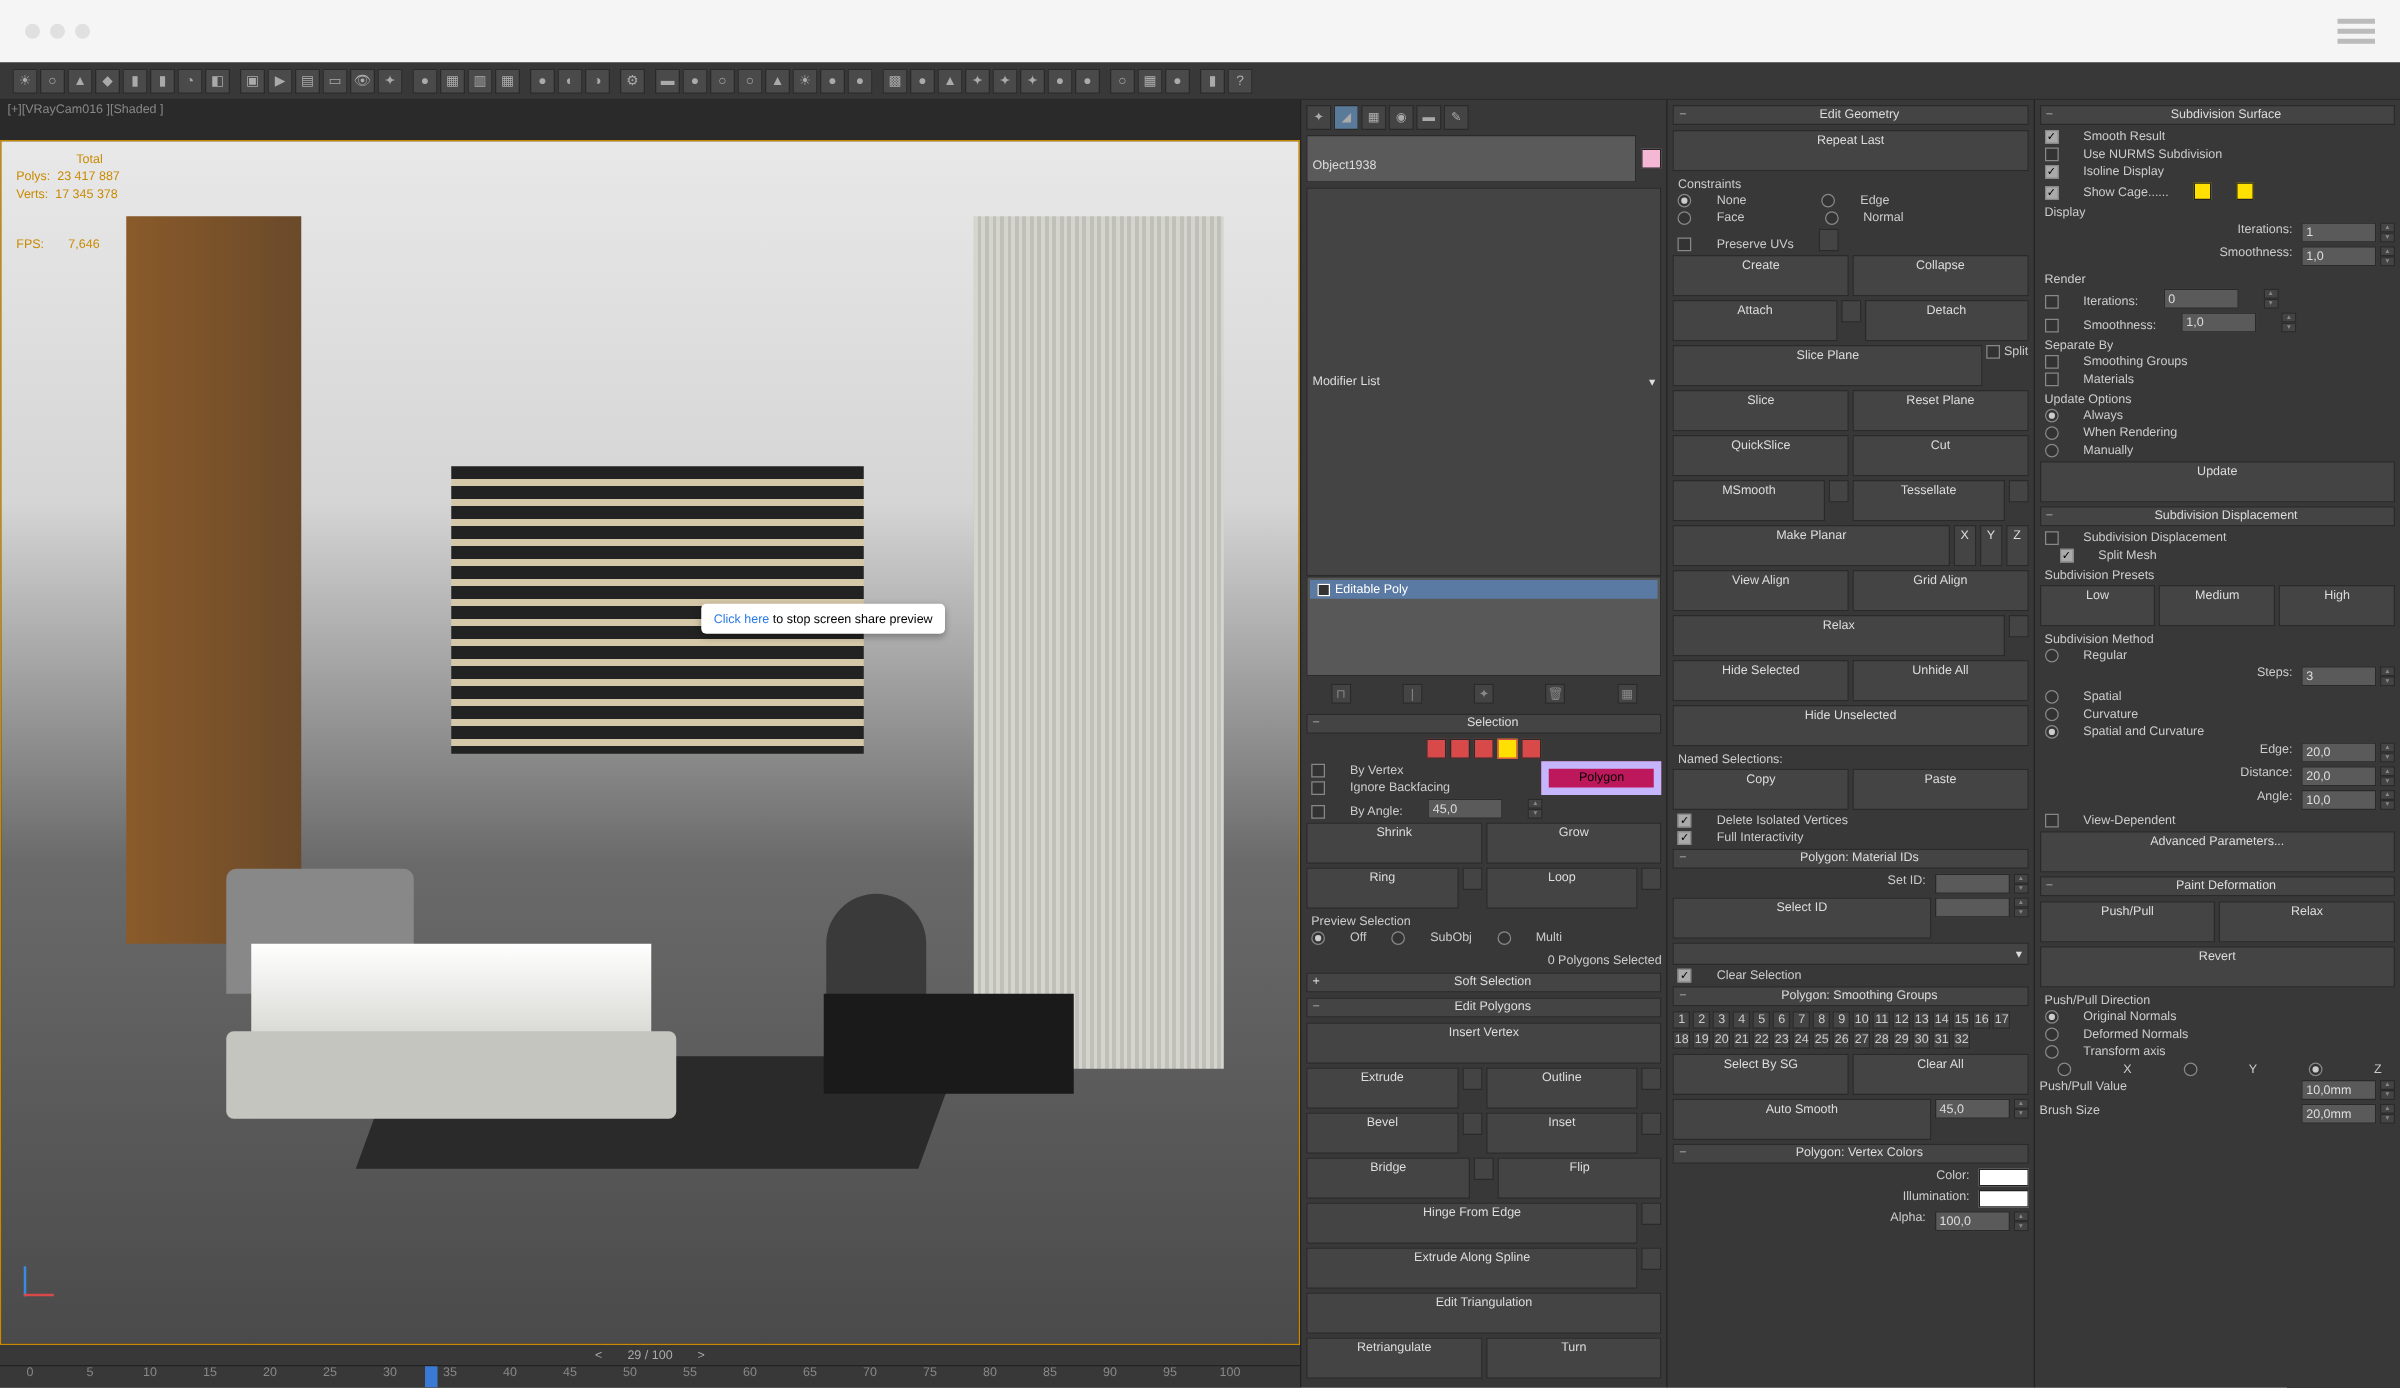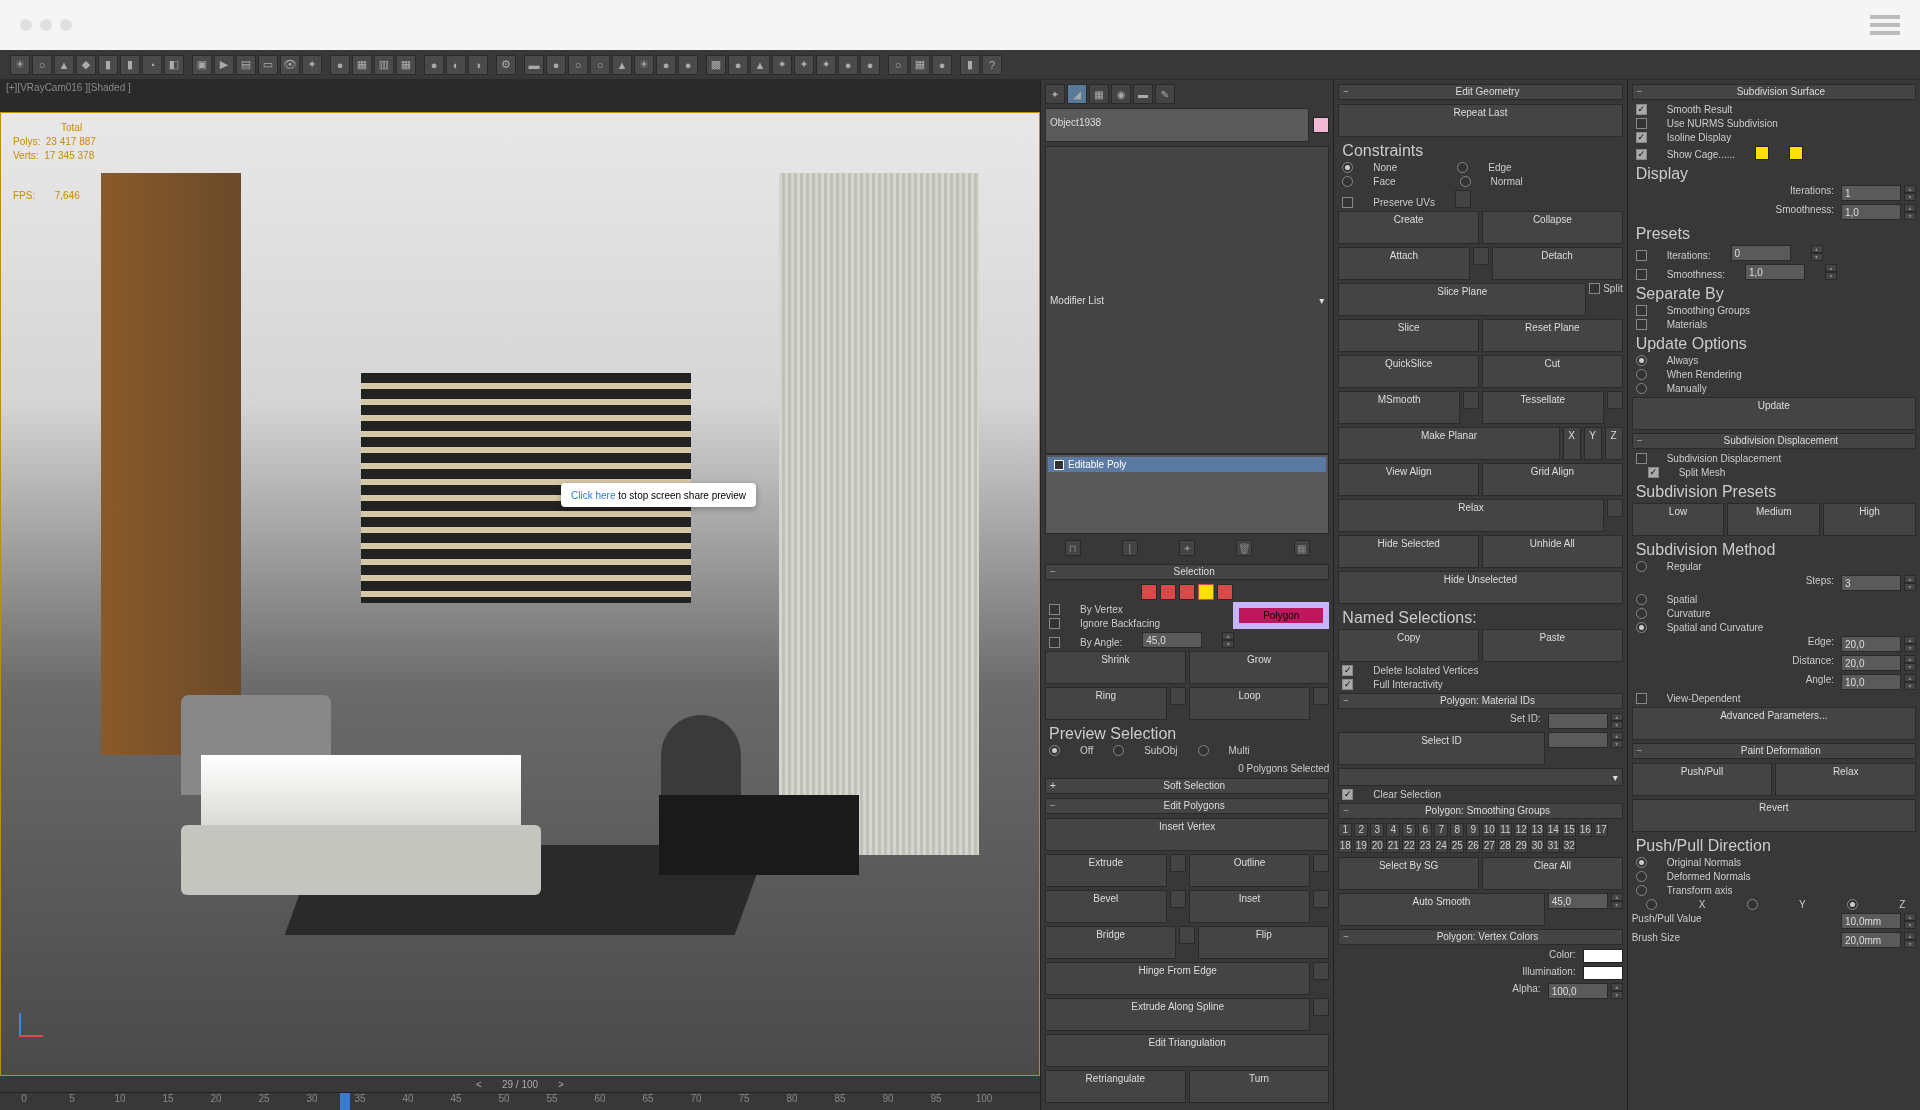--- a/index.html
+++ b/index.html
@@ -39,21 +39,21 @@
 .axis::after{content:"";position:absolute;left:0;bottom:0;width:24px;height:2px;background:#d84a4a}
 .frame-bar{height:16px;background:#383838;display:flex;align-items:center;justify-content:center;color:#aaa;gap:20px}
 .time-ruler{height:18px;background:#383838;border-top:1px solid #222;display:flex;color:#888;position:relative}
 .time-ruler span{width:48px;text-align:center}
 .time-marker{position:absolute;left:340px;top:0;bottom:0;width:10px;background:#3a7ad4}
 .panels{width:880px;background:#383838;display:flex}
 .panel-col{flex:1;border-left:1px solid #222;display:flex;flex-direction:column;padding:4px}
 .tab-row{height:20px;display:flex;gap:2px;margin-bottom:4px}
 .tab{width:20px;height:20px;background:#444;border:1px solid #2a2a2a;color:#aaa;display:flex;align-items:center;justify-content:center}
 .field{display:flex;align-items:center;margin-bottom:4px;gap:4px}
-.input{flex:1;height:34px;background:#5a5a5a;border:1px solid #2a2a2a;color:#ddd;padding:8px 4px}
+.input{flex:1;height:34px;background:#5a5a5a;border:1px solid #2a2a2a;color:#ddd;padding:18px 4px}
 .swatch{width:16px;height:16px;background:#f4b8d4;border:1px solid #222}
 .dropdown{flex:1;height:18px;background:#444;border:1px solid #2a2a2a;color:#ddd;padding:2px 4px;display:flex;justify-content:space-between;align-items:center}
 .stack{height:80px;background:#585858;border:1px solid #2a2a2a;margin-bottom:6px}
 .stack-item{background:#5a7aa4;color:#fff;padding:2px 6px;margin:2px;display:flex;align-items:flex-end;gap:4px}
 .stack-item .chk{width:10px;height:10px;border:1px solid #fff}
 .mini-bar{height:18px;display:flex;gap:2px;margin-bottom:6px;justify-content:space-around}
 .mini-btn{width:16px;height:16px;background:#444;border:1px solid #2a2a2a;color:#888;font-size:10px;display:flex;align-items:center;justify-content:center}
 .rollout-hd{height:16px;background:#444;border:1px solid #2a2a2a;color:#ddd;text-align:center;line-height:14px;margin-bottom:4px;position:relative;padding-left:14px}
 .rollout-hd::before{content:"−";position:absolute;left:4px;color:#aaa}
 .btn{height:33px;background:#444;border:1px solid #2a2a2a;color:#ddd;text-align:center;line-height:16px;flex:1}
@@ -70,21 +70,21 @@
 .spin-btns{width:12px;display:flex;flex-direction:column}
 .spin-btns div{height:8px;background:#444;border:1px solid #2a2a2a;font-size:6px;color:#888;text-align:center;line-height:6px}
 .sel-icons{display:flex;gap:3px;margin-bottom:4px;justify-content:center}
 .sel-ico{width:16px;height:16px;border:1px solid #2a2a2a;background:#444}
 .sel-ico.v{background:#d84a4a}
 .sel-ico.e{background:#d84a4a}
 .sel-ico.b{background:#d84a4a}
 .sel-ico.p{background:#ffe000;border:1px solid #d84a4a}
 .sel-ico.el{background:#d84a4a}
 .tooltip{position:absolute;right:0;top:18px;background:#be185d;border:6px solid #c4b5fd;padding:2px 24px;color:#000;z-index:10}
-.section-title{color:#ccc;padding:2px 4px;font-size:16px}
+.section-title{color:#ccc;padding:2px 4px;font-size:10px}
 .grid-nums{display:flex;flex-wrap:wrap;gap:2px;margin-bottom:4px}
 .grid-nums .num{width:14px;height:14px;background:#444;border:1px solid #2a2a2a;color:#ccc;text-align:center;line-height:12px}
 .color-swatch{width:40px;height:14px;background:#fff;border:1px solid #222}
 .ysw{width:14px;height:14px;background:#ffe000;border:1px solid #222}
 </style>
 </head>
 <body>
 
 <div class="window">
   <div class="title-bar">
@@ -548,21 +548,21 @@
               </div>
             </div>
           <div class="row">
               <div class="label">Smoothness:</div>
               <div class="spinner">1,0</div>
               <div class="spin-btns">
                 <div>▴</div>
                 <div>▾</div>
               </div>
             </div>
-          <div class="section-title">Presets</div>
+          <div class="section-title">Render</div>
           <div class="chk-row">
               <div class="chk"></div>
               <span>Iterations:</span>
               <div class="spinner">0</div>
               <div class="spin-btns">
                 <div>▴</div>
                 <div>▾</div>
               </div>
             </div>
           <div class="chk-row">

